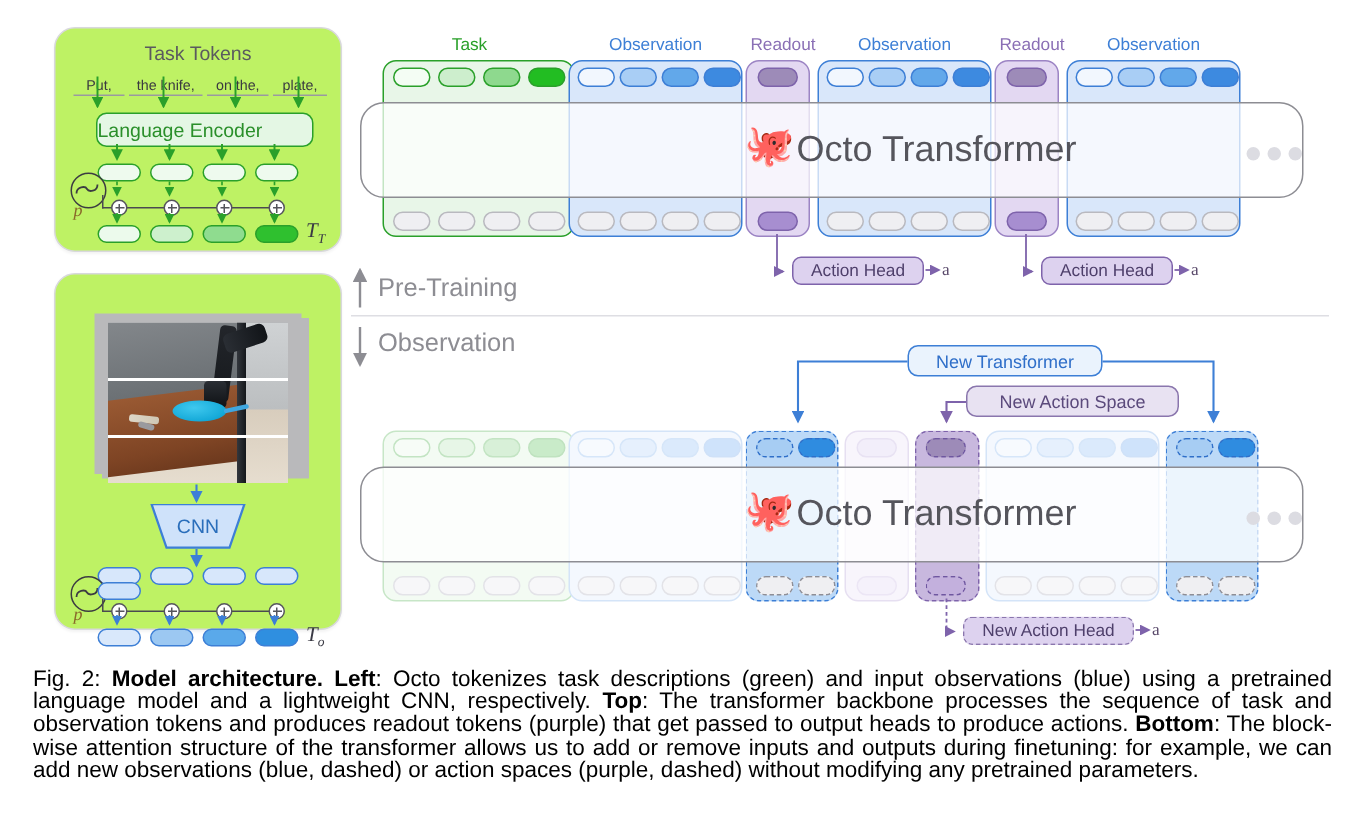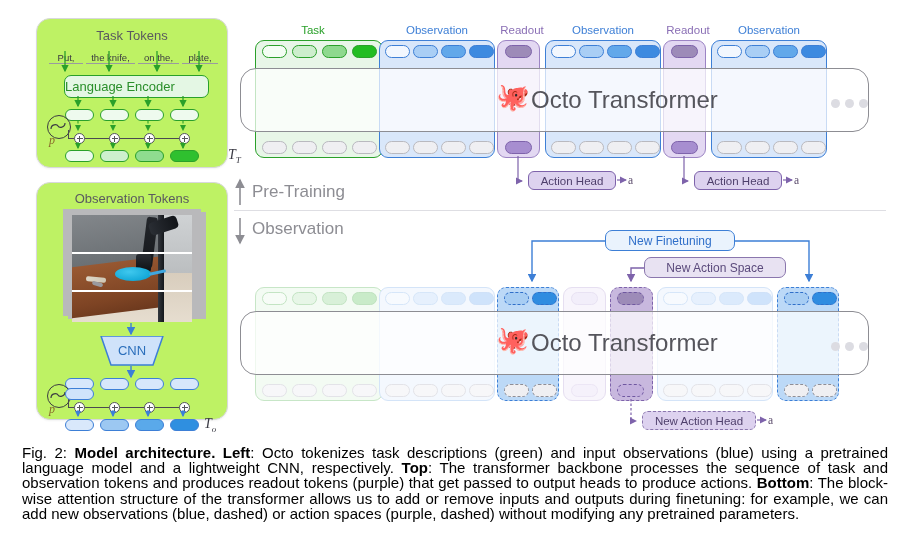--- a/index.html
+++ b/index.html
@@ -121,27 +121,26 @@
     <div class="plusnode" style="left:37px;top:114px;"></div>
     <div class="plusnode" style="left:72px;top:114px;"></div>
     <div class="plusnode" style="left:107px;top:114px;"></div>
     <div class="plusnode" style="left:142px;top:114px;"></div>
 
     <div class="pill" style="left:28px;top:131px;width:29px;height:12px;border:1.5px solid #2aa02a;background:#ecfaec;"></div>
     <div class="pill" style="left:63px;top:131px;width:29px;height:12px;border:1.5px solid #2aa02a;background:#cdf0cd;"></div>
     <div class="pill" style="left:98px;top:131px;width:29px;height:12px;border:1.5px solid #2aa02a;background:#8fdc8f;"></div>
     <div class="pill" style="left:133px;top:131px;width:29px;height:12px;border:1.5px solid #2aa02a;background:#2fc02f;"></div>
 
-    <div class="tlabel" style="left:167px;top:128px;margin-left:24px;">
+    <div class="tlabel" style="left:167px;top:128px;">
       <span>T</span><sub>T</sub>
     </div>
   </div>
 
   <div class="panel" style="left:36px;top:182px;width:190px;height:236px;">
-    <div class="panel-title" style="top:8px;">Observation Tokens</div>
 
     <div class="scene-back" style="left:26px;top:26px;width:138px;height:107px;"></div>
     <div class="scene-back" style="left:31px;top:29px;width:138px;height:107px;"></div>
 
     <div class="scene" style="left:35px;top:32px;width:120px;height:107px;">
       <div class="wall"></div>
       <div class="wallr"></div>
       <div class="floor"></div>
       <div class="table"></div>
       <div class="post"></div>
@@ -335,21 +334,21 @@
   <div class="pill" style="left:812px;top:384px;width:25px;height:13px;border:1.5px dashed #8e8e96;background:#efeff2;"></div>
 
   <div class="xf" style="left:240px;top:311px;width:627px;height:62px;background:rgba(255,255,255,.72);"></div>
   <div class="octo" style="left:496px;top:327px;">🐙</div>
   <div class="xf-title" style="left:531px;top:329px;">Octo Transformer</div>
   <div class="dots" style="left:831px;top:337px;">
     <i></i><i></i><i></i>
   </div>
 
   <div class="note" style="left:605px;top:230px;width:130px;height:21px;line-height:21px;
-              border:1.4px solid #3d7fd6;background:#eaf3fd;color:#2f6fc9;">New Finetuning</div>
+              border:1.4px solid #3d7fd6;background:#eaf3fd;color:#2f6fc9;">New Transformer</div>
   <div class="note" style="left:644px;top:257px;width:142px;height:21px;line-height:21px;
               border:1.4px solid #8a76ad;background:#e8e2f2;color:#5b4a7c;">New Action Space</div>
 
   <div class="head" style="left:642px;top:411px;width:114px;height:19px;line-height:19px;
               border:1.4px dashed #8a76ad;background:#ddd2ef;color:#4e3f6b;">New Action Head</div>
   <div class="alab" style="left:768px;top:414px;">a</div>
 
   <svg class="ov" width="907" height="555">
     <defs>
       <marker id="ag" markerWidth="6" markerHeight="6" refX="5" refY="3" orient="auto">

